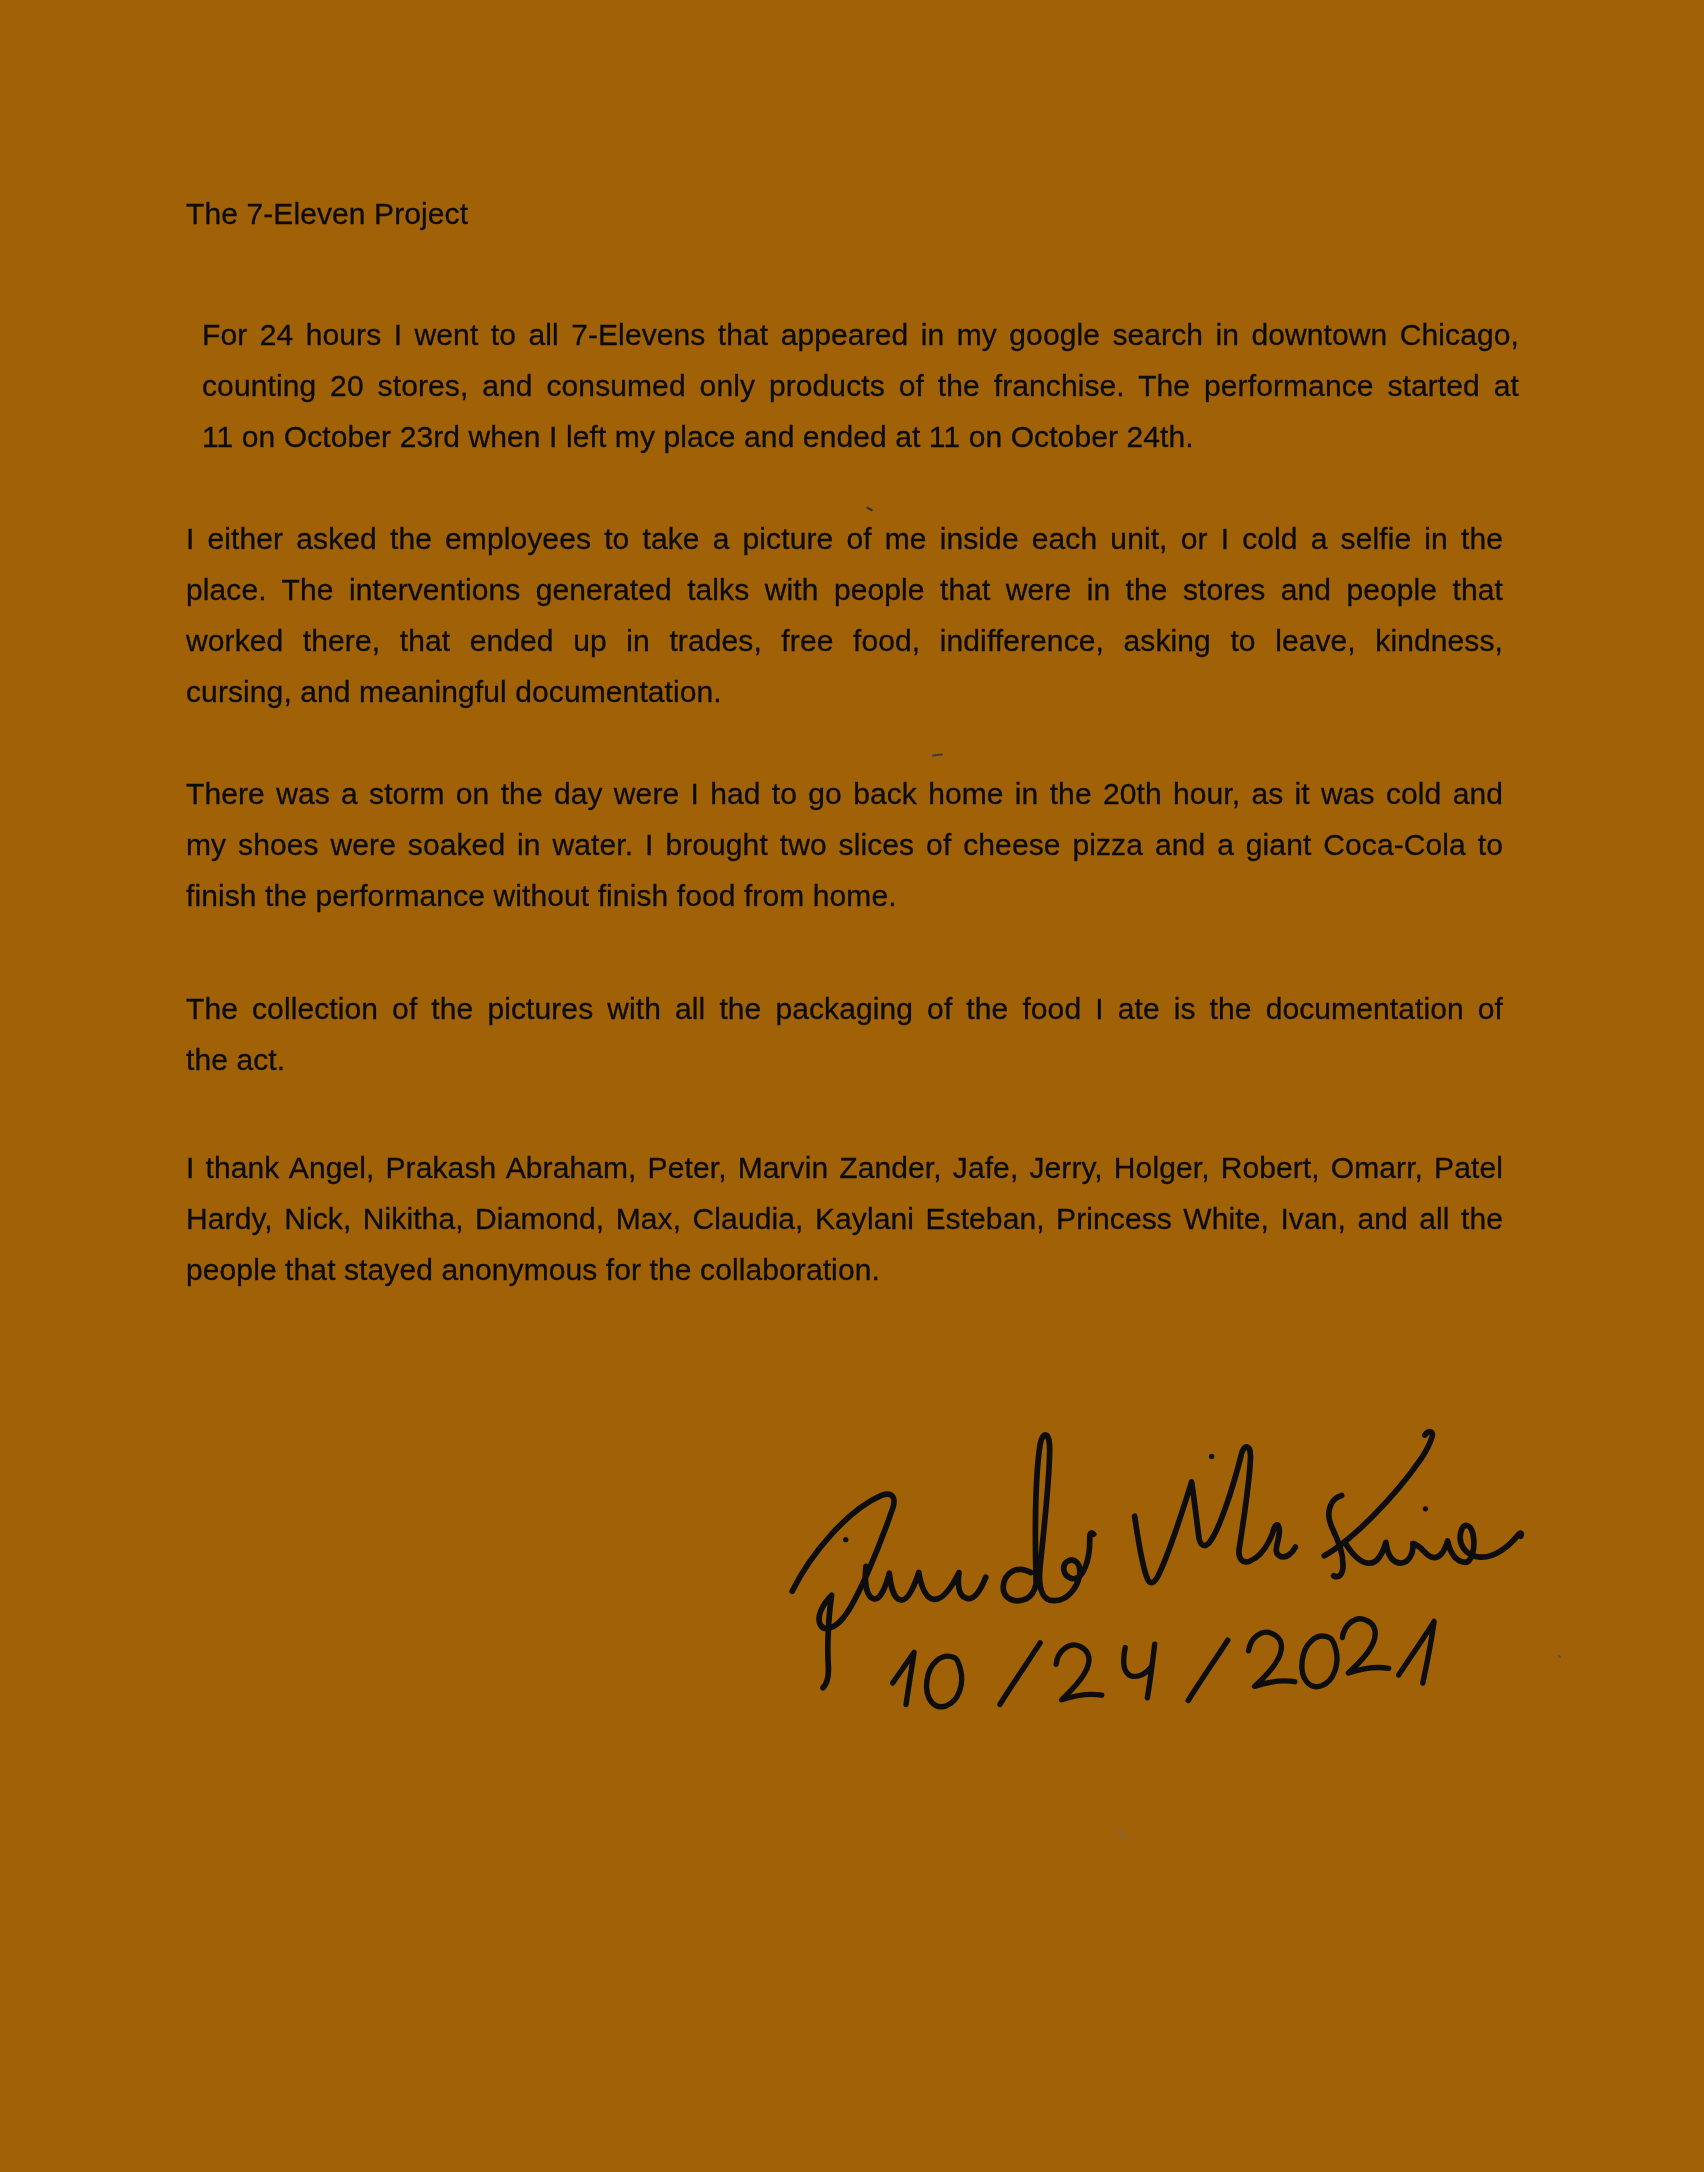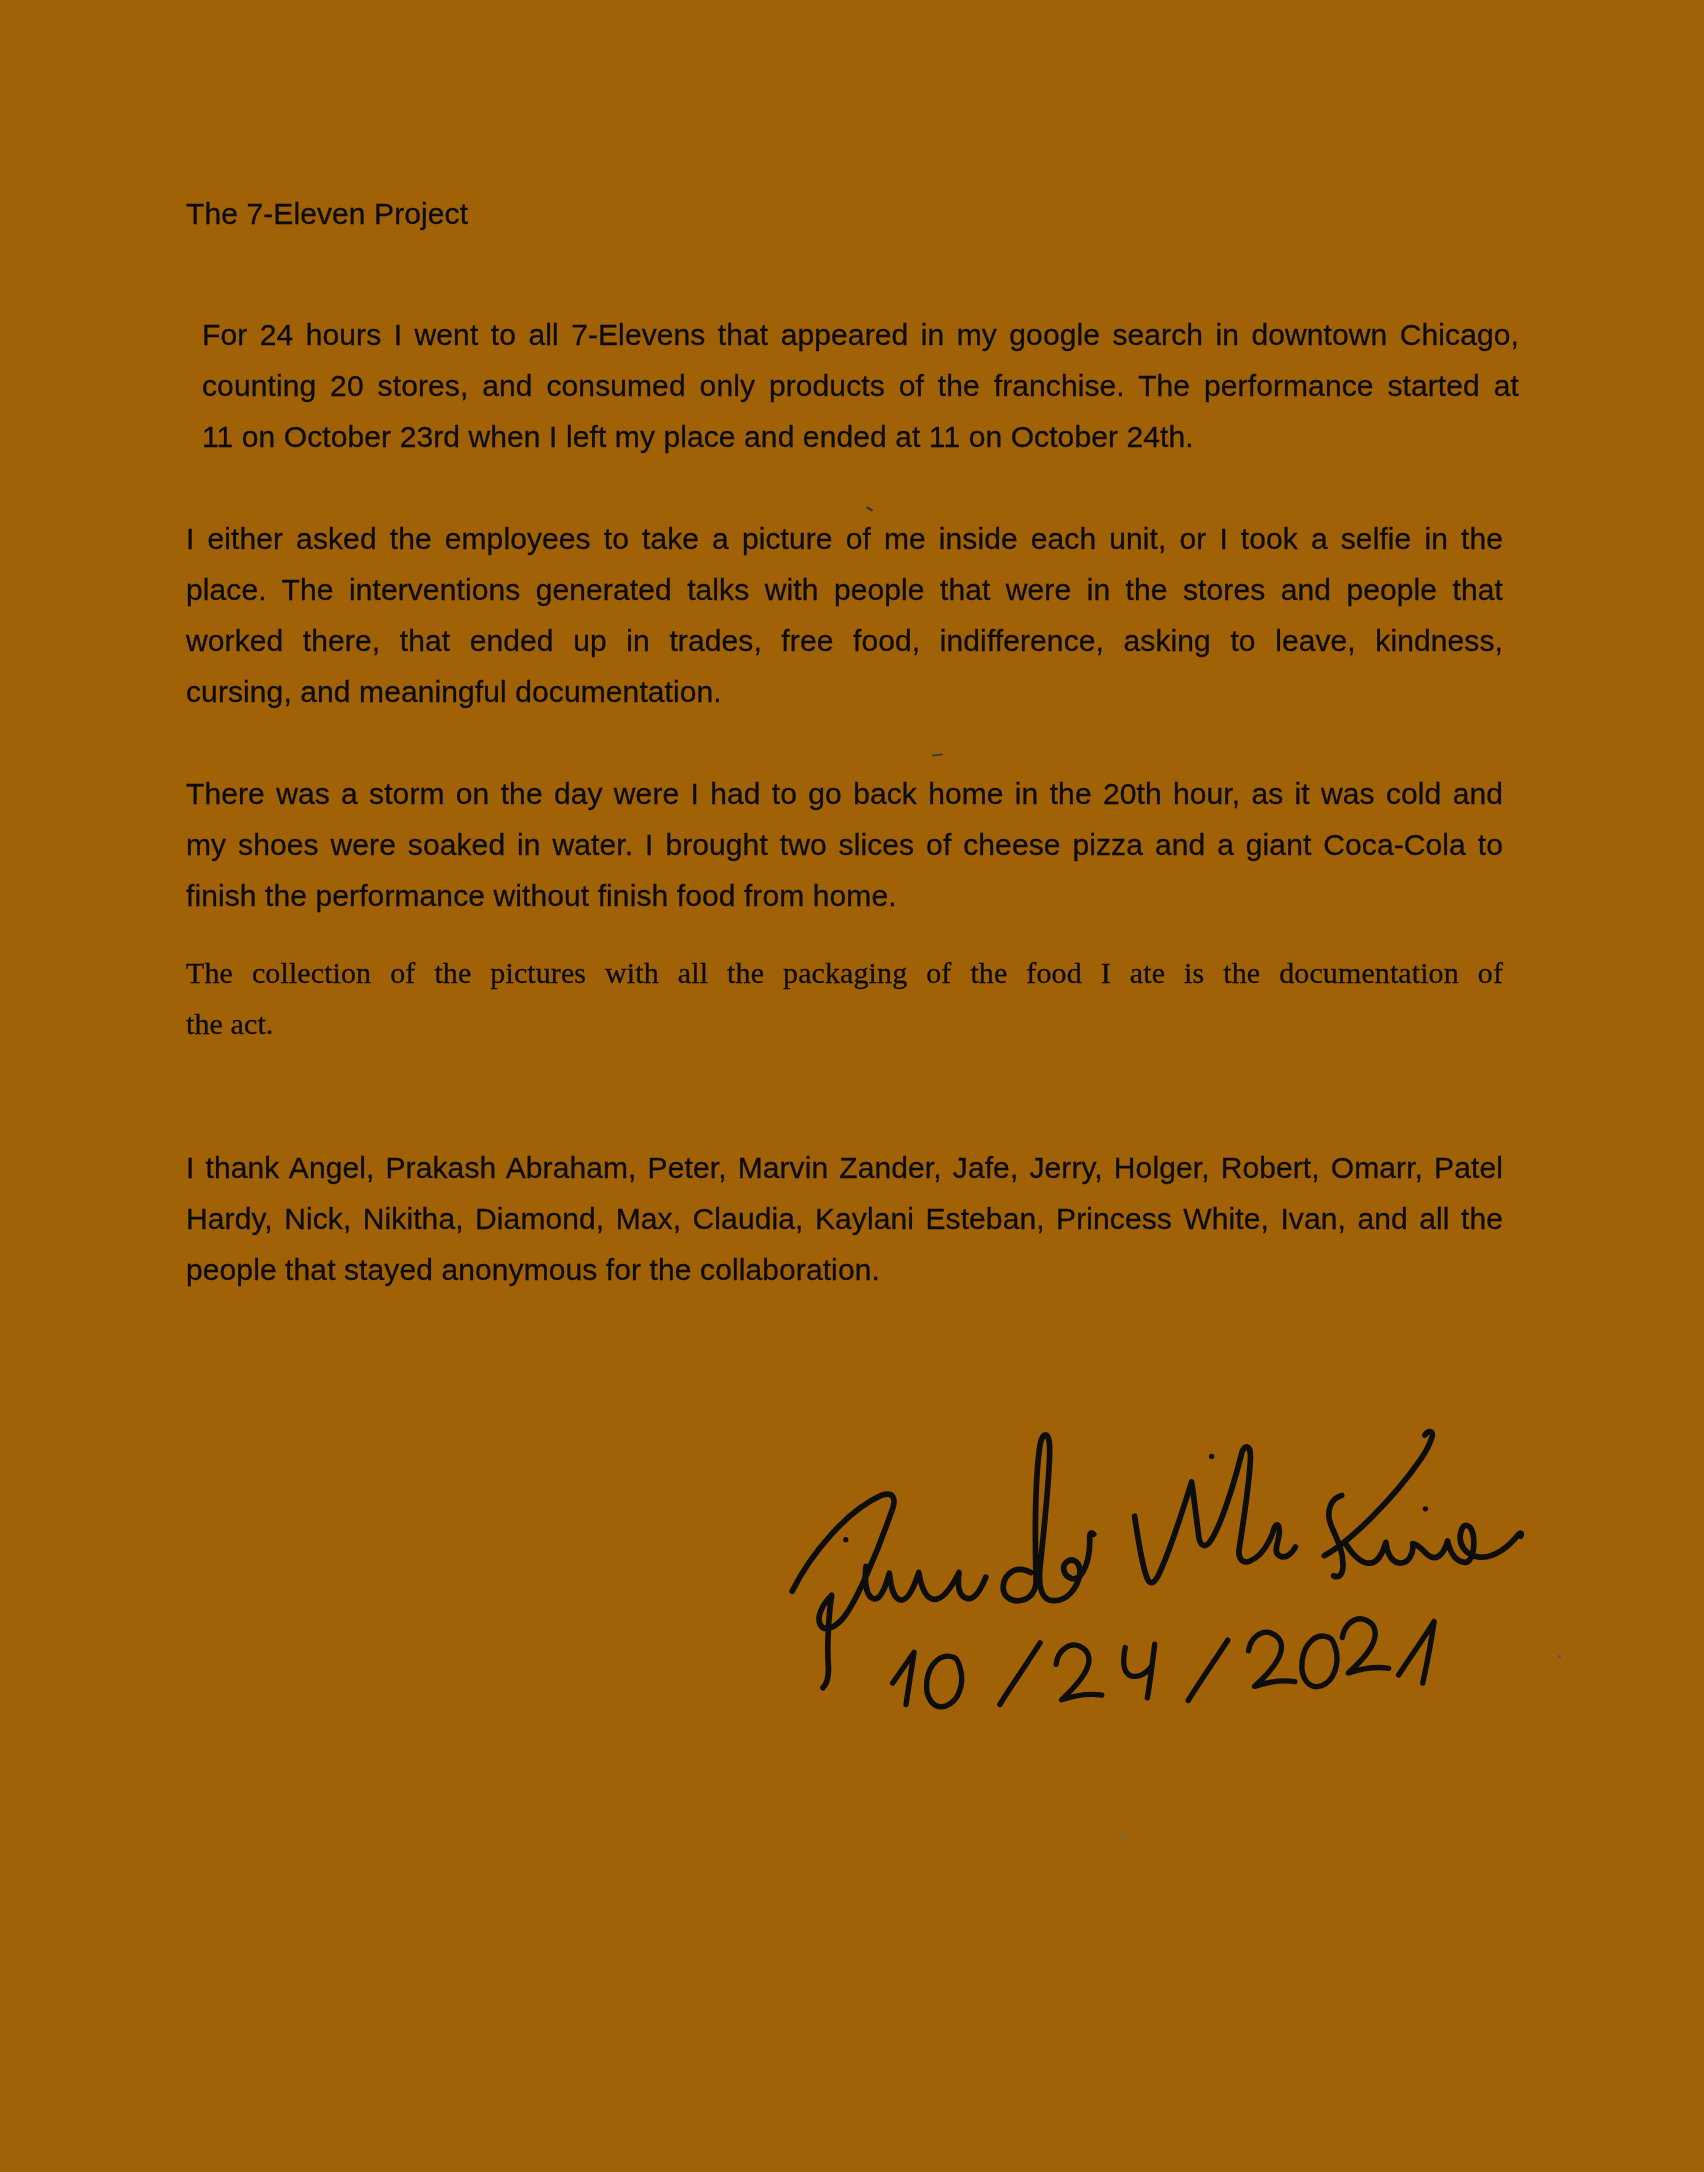--- a/index.html
+++ b/index.html
@@ -97,33 +97,33 @@
 
   <div class="doc-text title" style="top:188px;">The 7-Eleven Project</div>
 
   <div class="doc-text" style="top:309px;margin-left:16px;">
     <div class="ln">For 24 hours I went to all 7-Elevens that appeared in my google search in downtown Chicago,</div>
     <div class="ln">counting 20 stores, and consumed only products of the franchise. The performance started at</div>
     <div class="ln last">11 on October 23rd when I left my place and ended at 11 on October 24th.</div>
   </div>
 
   <div class="doc-text" style="top:513px;">
-    <div class="ln">I either asked the employees to take a picture of me inside each unit, or I took a selfie in the</div>
+    <div class="ln">I either asked the employees to take a picture of me inside each unit, or I cold a selfie in the</div>
     <div class="ln">place. The interventions generated talks with people that were in the stores and people that</div>
     <div class="ln">worked there, that ended up in trades, free food, indifference, asking to leave, kindness,</div>
     <div class="ln last">cursing, and meaningful documentation.</div>
   </div>
 
   <div class="doc-text" style="top:768px;">
     <div class="ln">There was a storm on the day were I had to go back home in the 20th hour, as it was cold and</div>
     <div class="ln">my shoes were soaked in water. I brought two slices of cheese pizza and a giant Coca-Cola to</div>
     <div class="ln last">finish the performance without finish food from home.</div>
   </div>
 
-  <div class="doc-text" style="top:947px;font-family:Liberation Serif, serif;">
+  <div class="doc-text" style="top:983px;">
     <div class="ln">The collection of the pictures with all the packaging of the food I ate is the documentation of</div>
     <div class="ln last">the act.</div>
   </div>
 
   <div class="doc-text" style="top:1142px;">
     <div class="ln">I thank Angel, Prakash Abraham, Peter, Marvin Zander, Jafe, Jerry, Holger,  Robert, Omarr, Patel</div>
     <div class="ln">Hardy, Nick, Nikitha, Diamond, Max, Claudia, Kaylani Esteban, Princess  White, Ivan, and all the</div>
     <div class="ln last">people that stayed anonymous for the collaboration.</div>
   </div>
 

